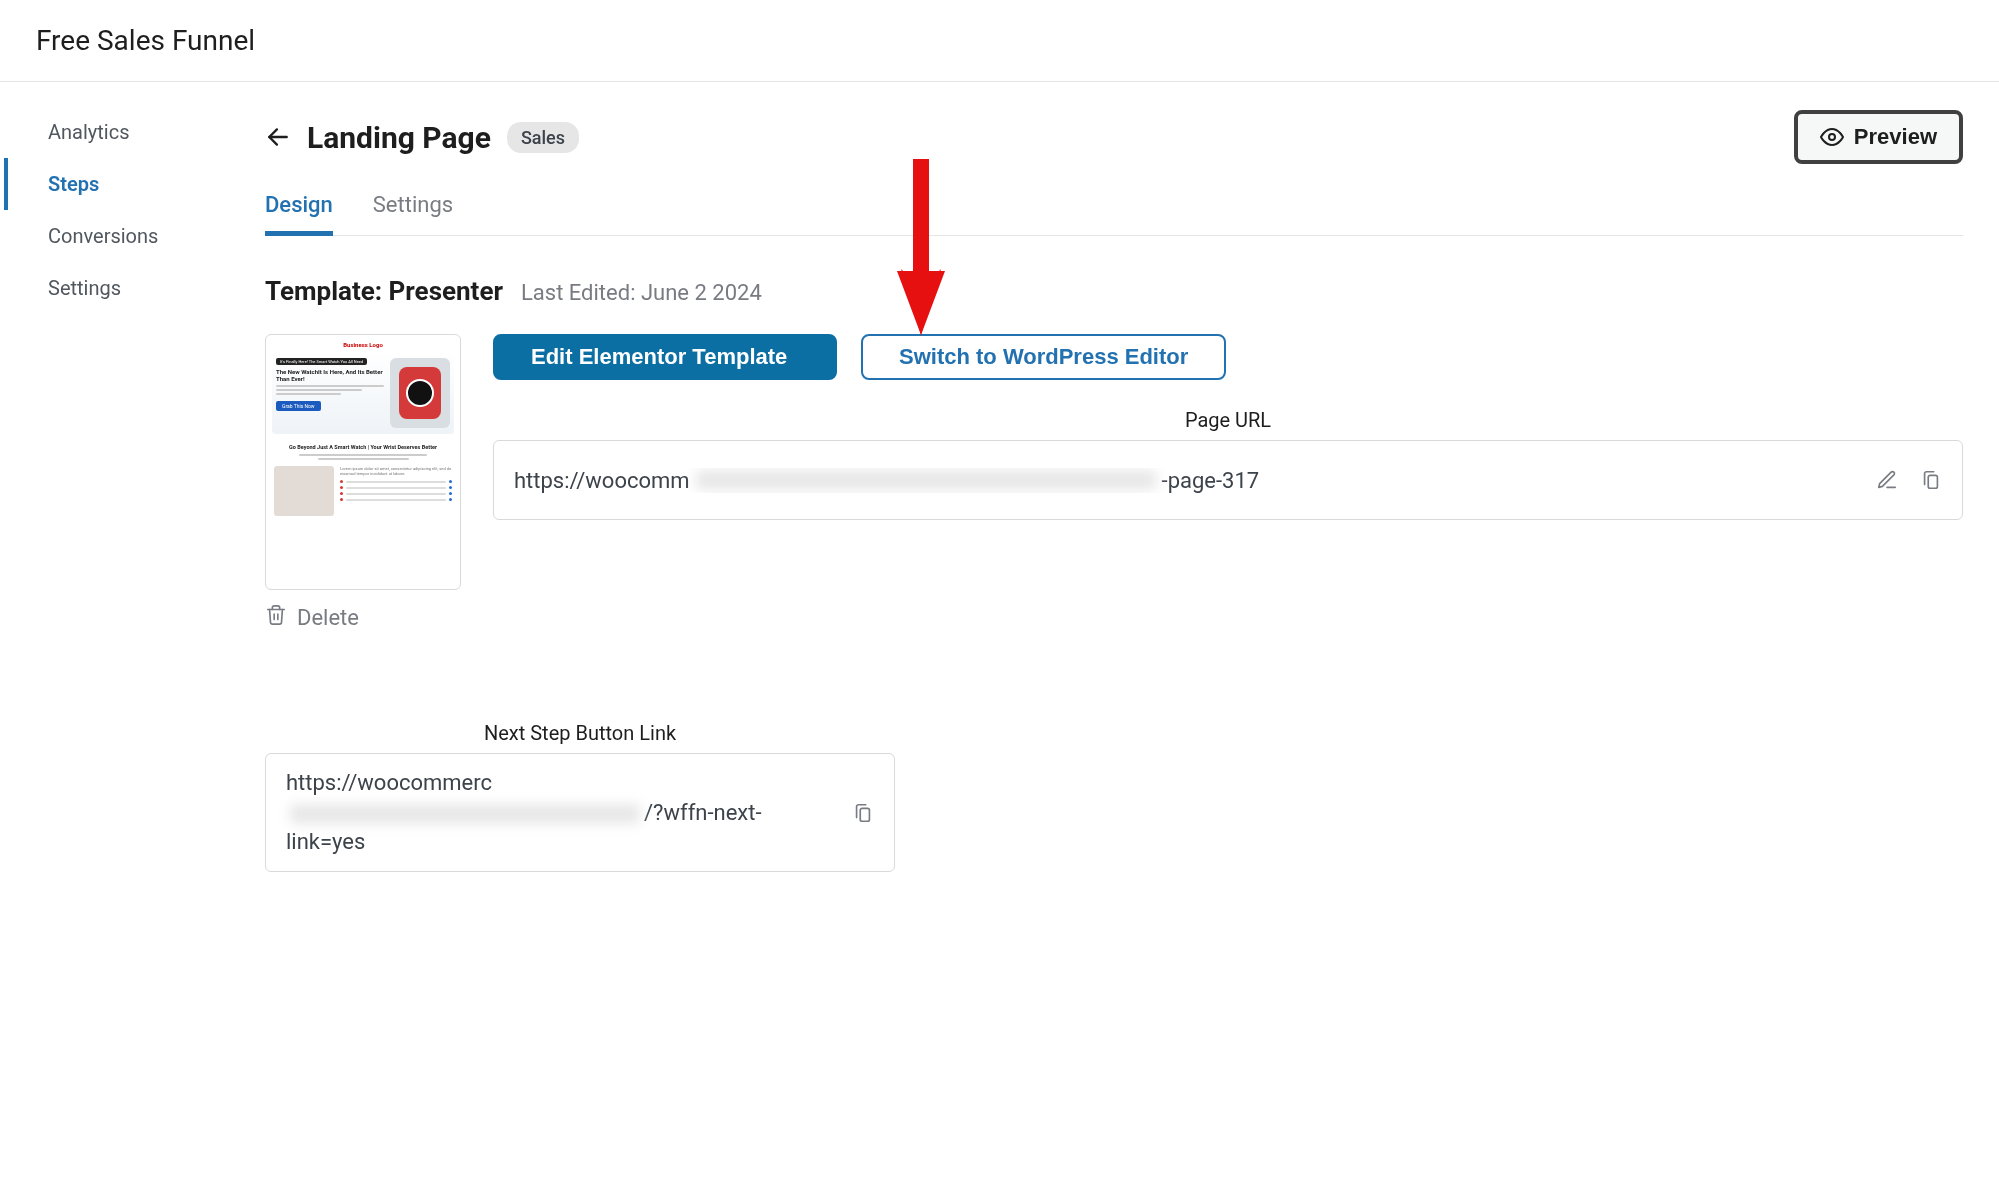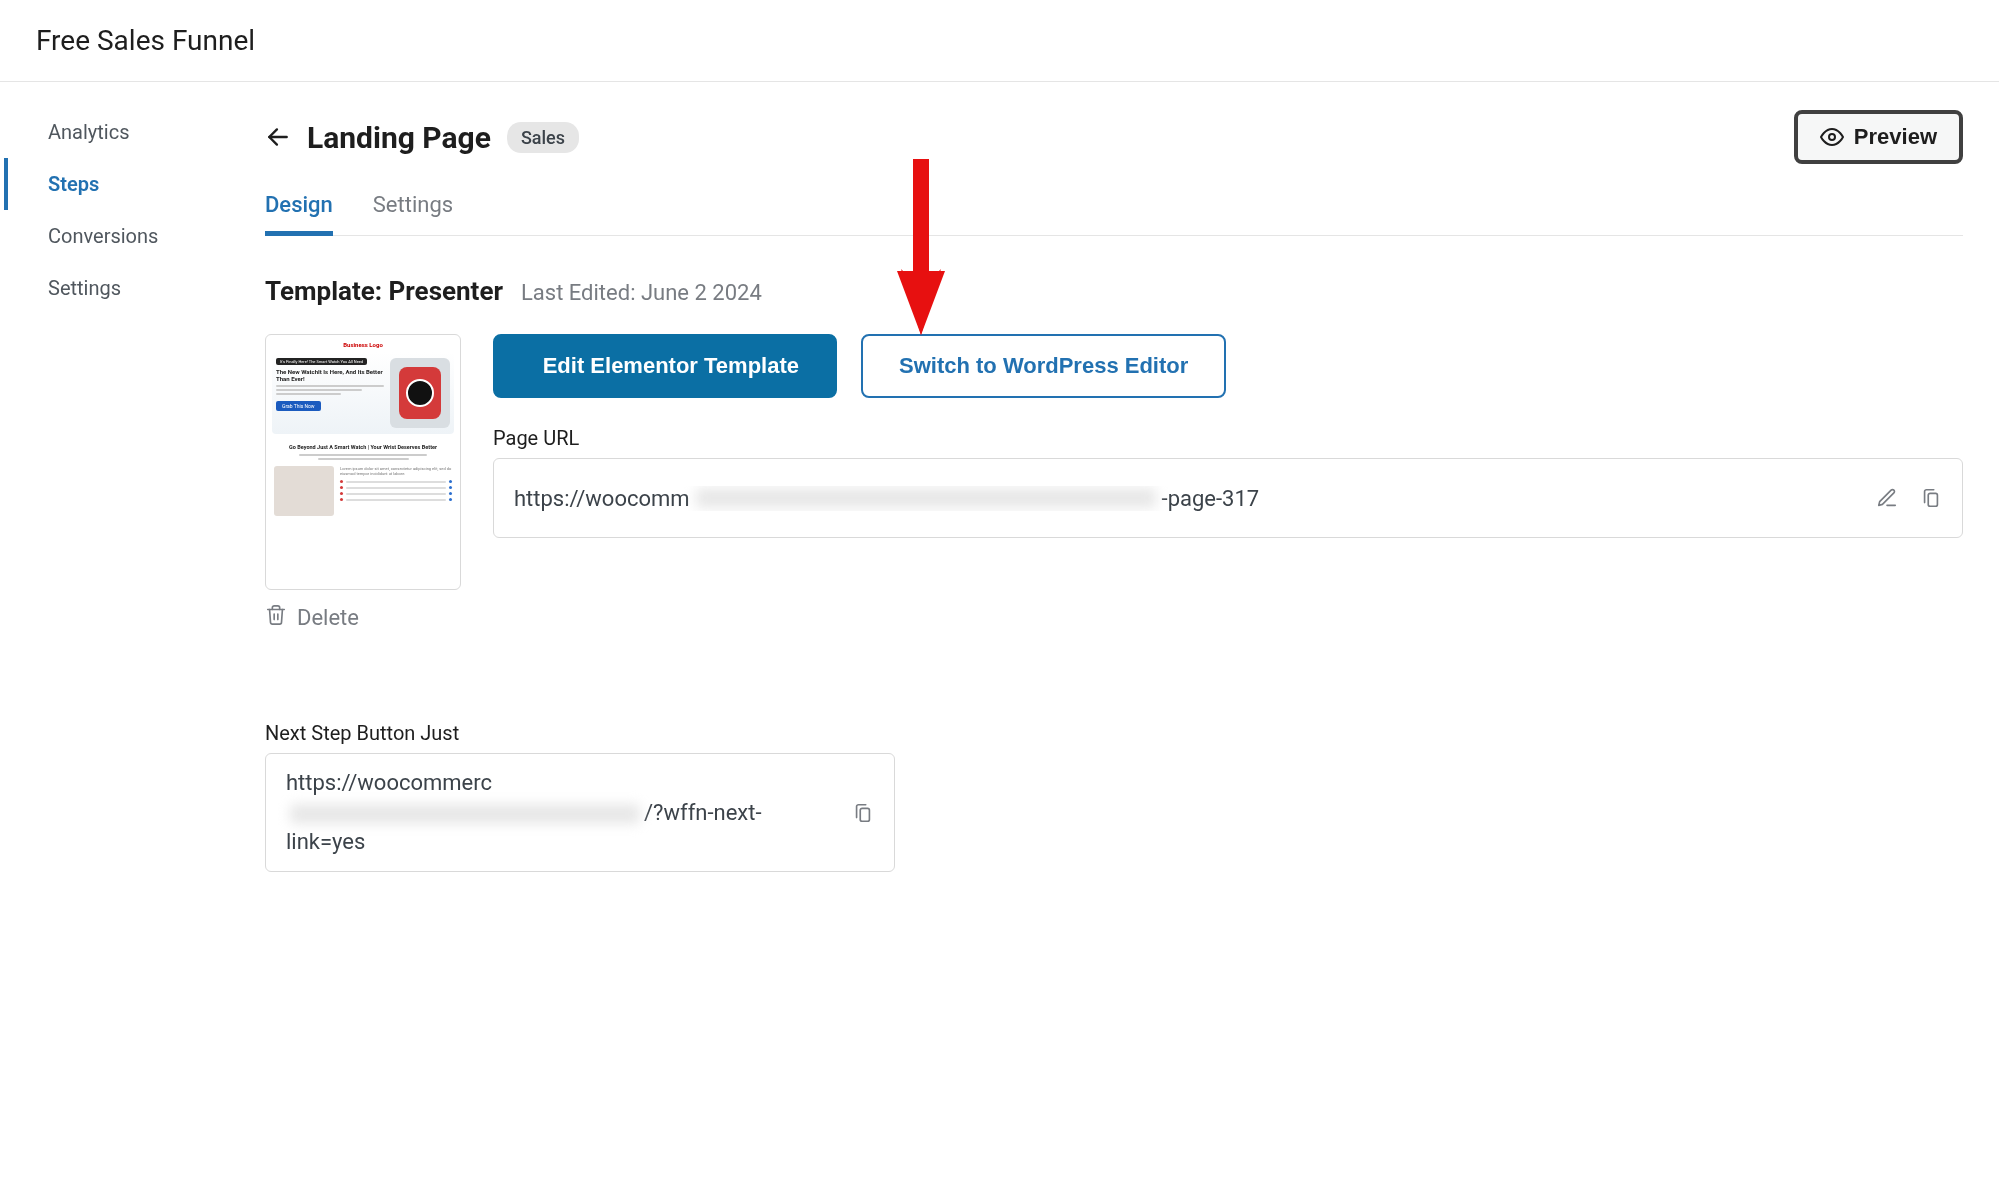--- a/index.html
+++ b/index.html
@@ -24,24 +24,24 @@
 .template-row { display: flex; align-items: baseline; gap: 18px; margin-bottom: 28px; }
 .template-label { font-size: 26px; font-weight: 700; color: #1e1e1e; }
 .last-edited { font-size: 22px; color: #787c82; }
 .content-grid { display: flex; gap: 32px; align-items: flex-start; }
 .thumbnail-col { width: 196px; flex-shrink: 0; }
 .thumbnail { width: 196px; height: 256px; border: 1px solid #d9d9d9; border-radius: 6px; background: #fff; overflow: hidden; position: relative; }
 .delete-btn { display: flex; align-items: center; gap: 10px; margin-top: 14px; color: #787c82; font-size: 22px; cursor: pointer; }
 .delete-btn svg { width: 22px; height: 22px; }
 .actions-col { flex: 1; }
 .btn-row { display: flex; gap: 24px; margin-bottom: 28px; }
-.btn { padding: 17px 36px; font-size: 22px; font-weight: 600; border-radius: 8px; cursor: pointer; text-align: right; border: 2px solid; min-width: 344px; }
+.btn { padding: 8px 36px; font-size: 22px; font-weight: 600; border-radius: 8px; cursor: pointer; text-align: left; border: 2px solid; min-width: 344px; }
 .btn-primary { background: #0b6fa4; color: #fff; border-color: #0b6fa4; }
 .btn-secondary { background: #fff; color: #2271b1; border-color: #2271b1; }
-.field-label { font-size: 20px; color: #1e1e1e; margin-bottom: 8px; }
+.field-label { font-size: 20px; color: #1e1e1e; margin-bottom: 8px; text-align: center; }
 .url-box { display: flex; align-items: center; border: 1px solid #d9d9d9; border-radius: 6px; padding: 26px 20px; font-size: 22px; color: #3c434a; position: relative; }
 .url-text { flex: 1; display: flex; align-items: center; overflow: hidden; white-space: nowrap; }
 .url-actions { display: flex; gap: 22px; align-items: center; flex-shrink: 0; }
 .icon-btn { cursor: pointer; color: #787c82; display: inline-flex; }
 .icon-btn svg { width: 22px; height: 26px; }
 .blur-segment { display:inline-block; background: #e8e8e8; filter: blur(6px); color: transparent; height: 20px; border-radius: 4px; }
 .next-step-section { margin-top: 90px; max-width: 630px; }
 .next-step-box { display:flex; align-items:center; border: 1px solid #d9d9d9; border-radius: 6px; padding: 14px 20px; font-size: 22px; color: #3c434a; }
 .next-step-text { flex:1; line-height: 1.35; }
 .arrow-annotation { position: absolute; left: 400px; top: -175px; pointer-events: none; }
@@ -223,21 +223,21 @@
                   <rect x="9" y="7" width="10" height="14" rx="2"></rect>
                   <path d="M5 17V5a2 2 0 0 1 2-2h8"></path>
                 </svg>
             </span>
           </div>
         </div>
       </div>
     </div>
 
     <div class="next-step-section">
-      <div class="field-label">Next Step Button Just</div>
+      <div class="field-label">Next Step Button Link</div>
       <div class="next-step-box">
         <div class="next-step-text">
           <span>https://woocommerc</span><span class="blur-segment" style="width:350px; vertical-align:middle; margin:0 4px;"></span><span>/?wffn-next-link=yes</span>
         </div>
         <span class="icon-btn" style="margin-left:16px;">
           <svg viewBox="0 0 24 24" fill="none" stroke="currentColor" stroke-width="1.8" stroke-linecap="round" stroke-linejoin="round">
               <rect x="9" y="7" width="10" height="14" rx="2"></rect>
               <path d="M5 17V5a2 2 0 0 1 2-2h8"></path>
             </svg>
         </span>

